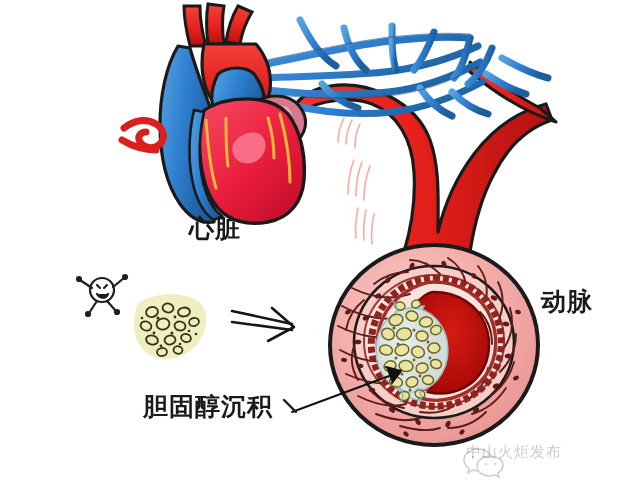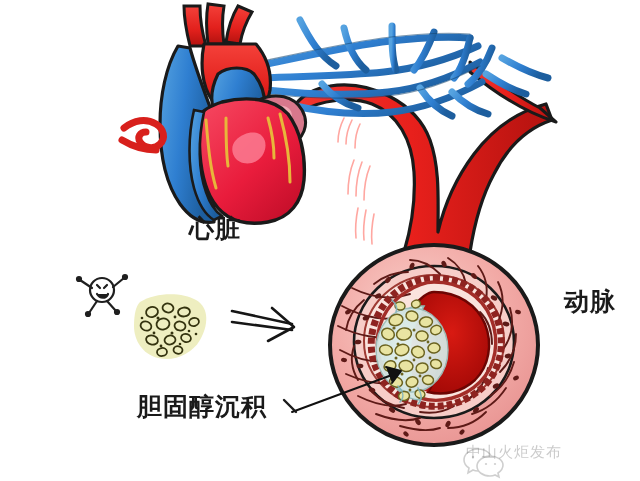--- a/index.html
+++ b/index.html
@@ -31,24 +31,23 @@
     white-space: nowrap;
     letter-spacing: 1px;
   }
   #label-heart {
     left: 189px; top: 212px;
     font-size: 25px;
   }
   #label-artery {
     left: 541px; top: 285px;
     font-size: 25px;
-    margin-left: 23px;
   }
   #label-plaque {
-    left: 137px; top: 390px;
+    left: 143px; top: 390px;
     font-size: 25px;
   }
   #label-ldl {
     left: 132px; top: 262px;
     font-size: 24px;
     font-family: "DejaVu Sans", sans-serif;
     font-weight: 700;
     letter-spacing: 2px;
     color: #111;
   }

